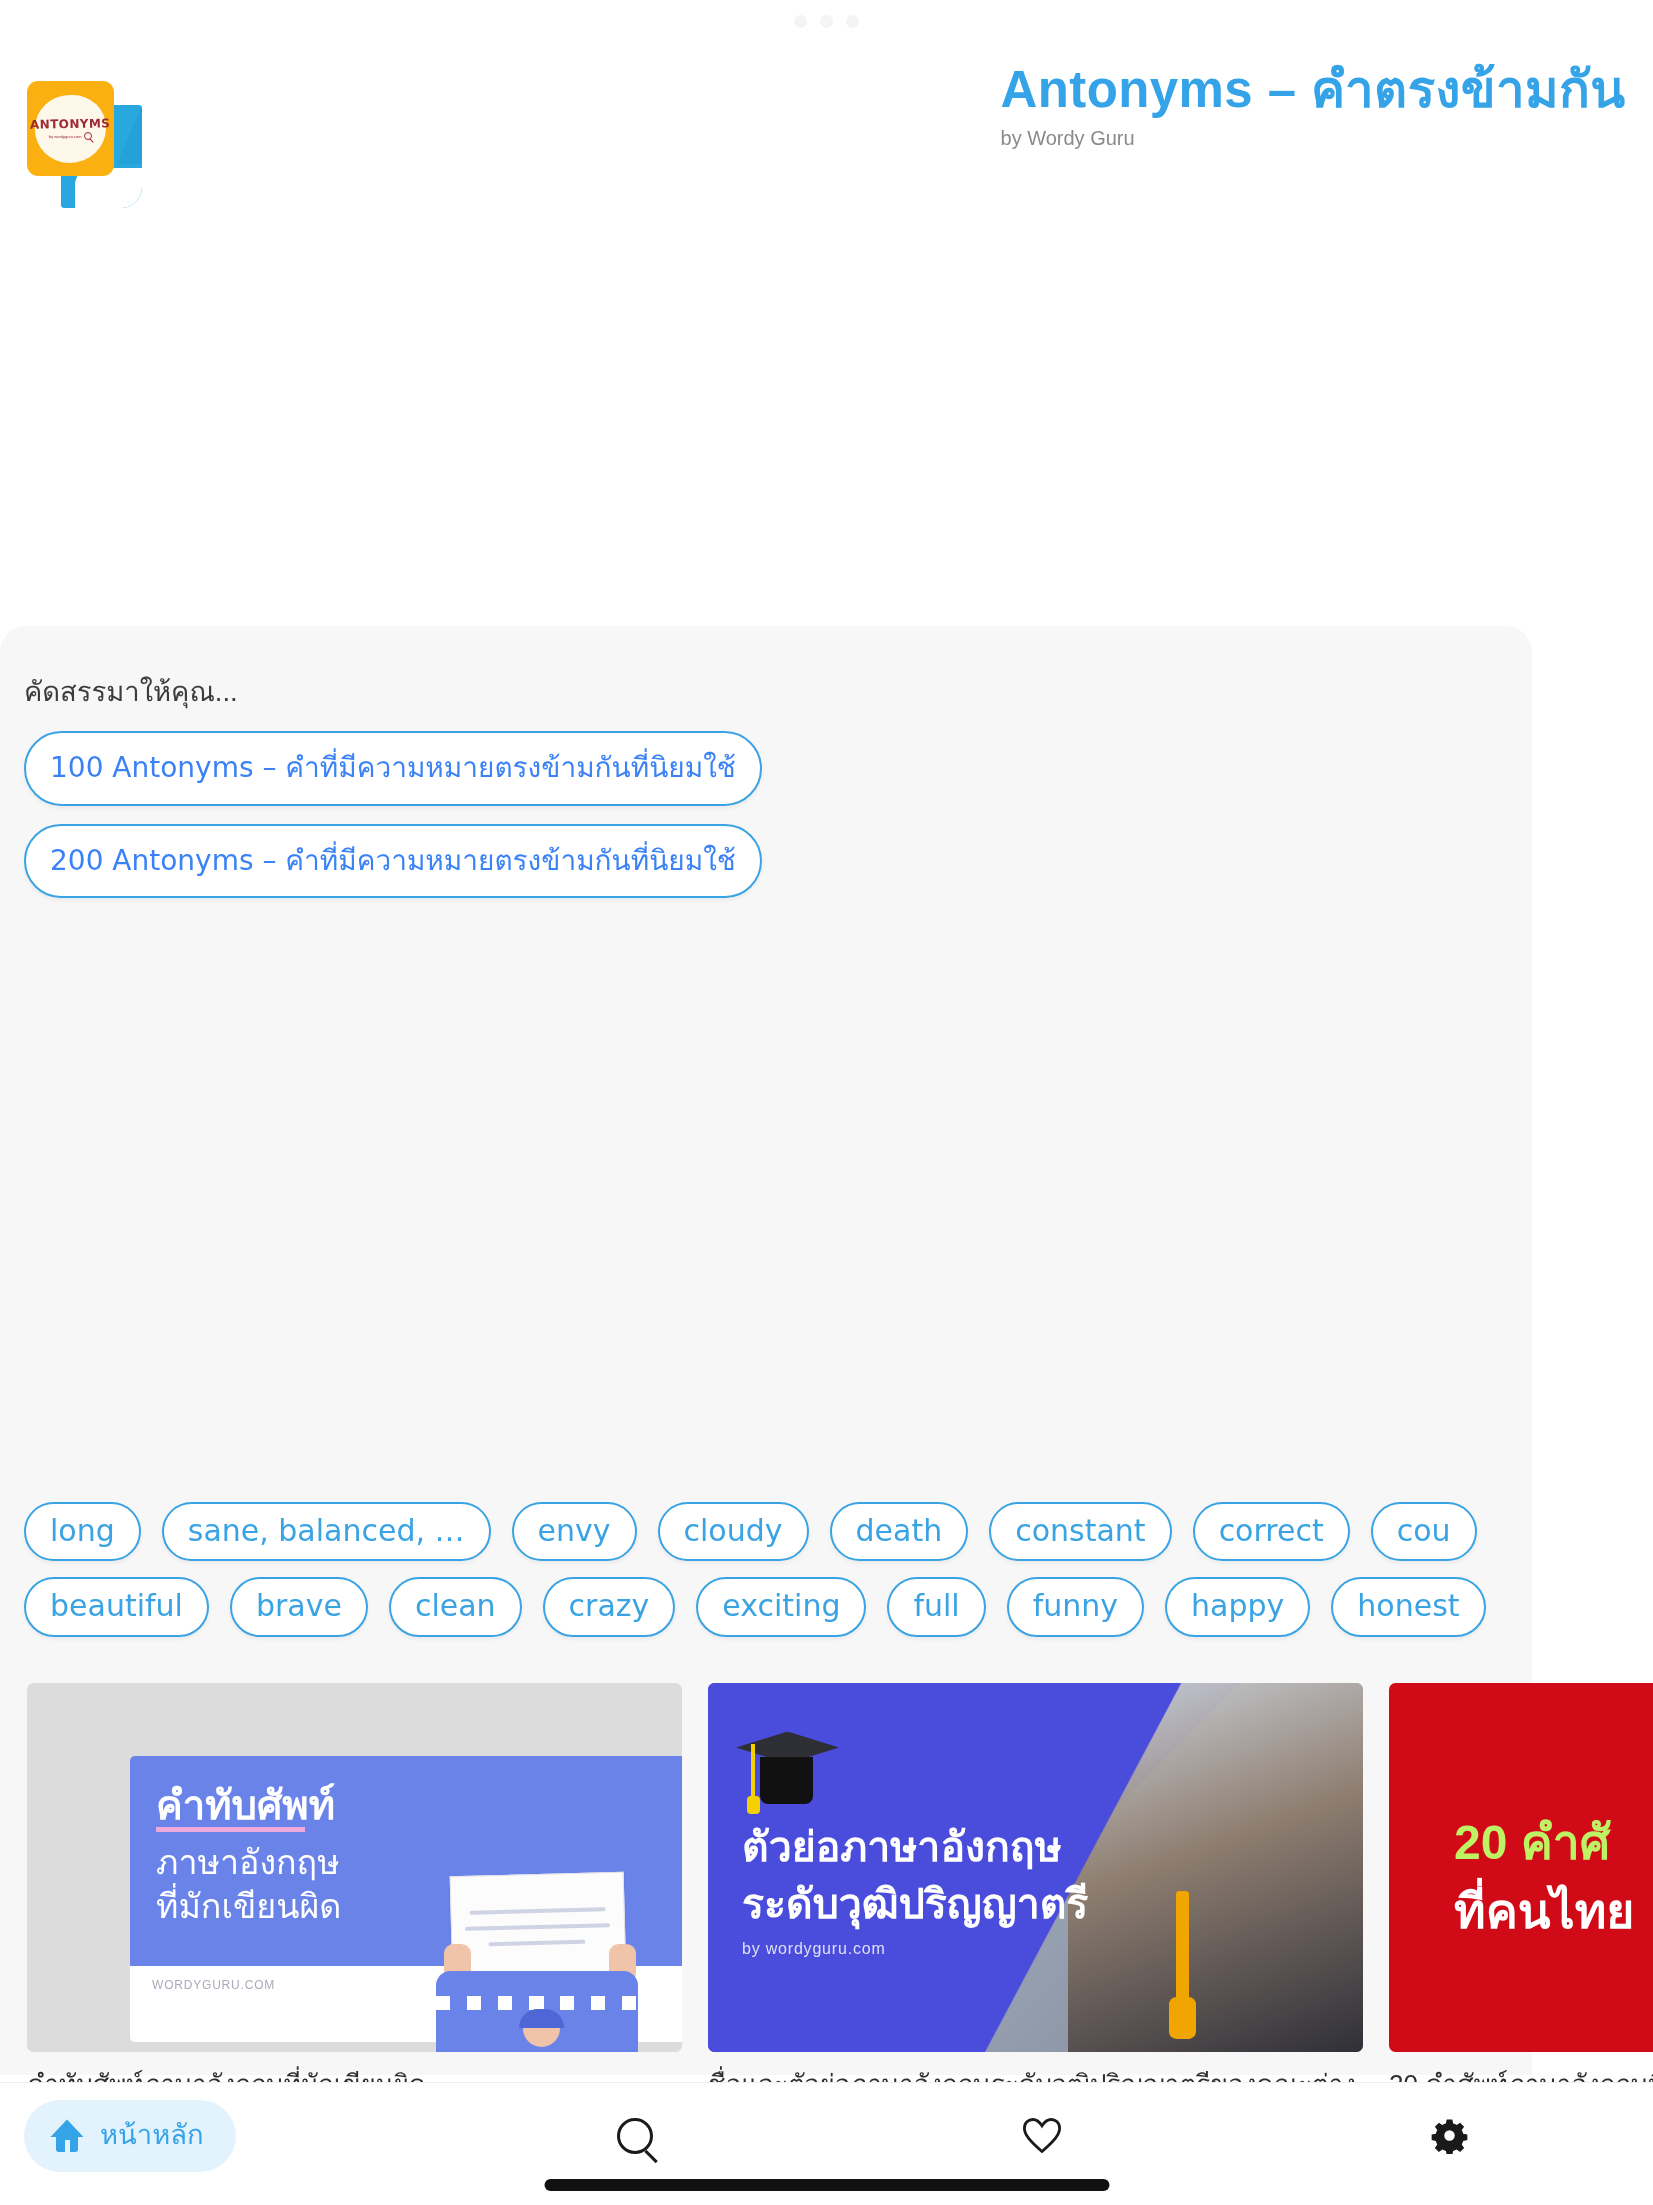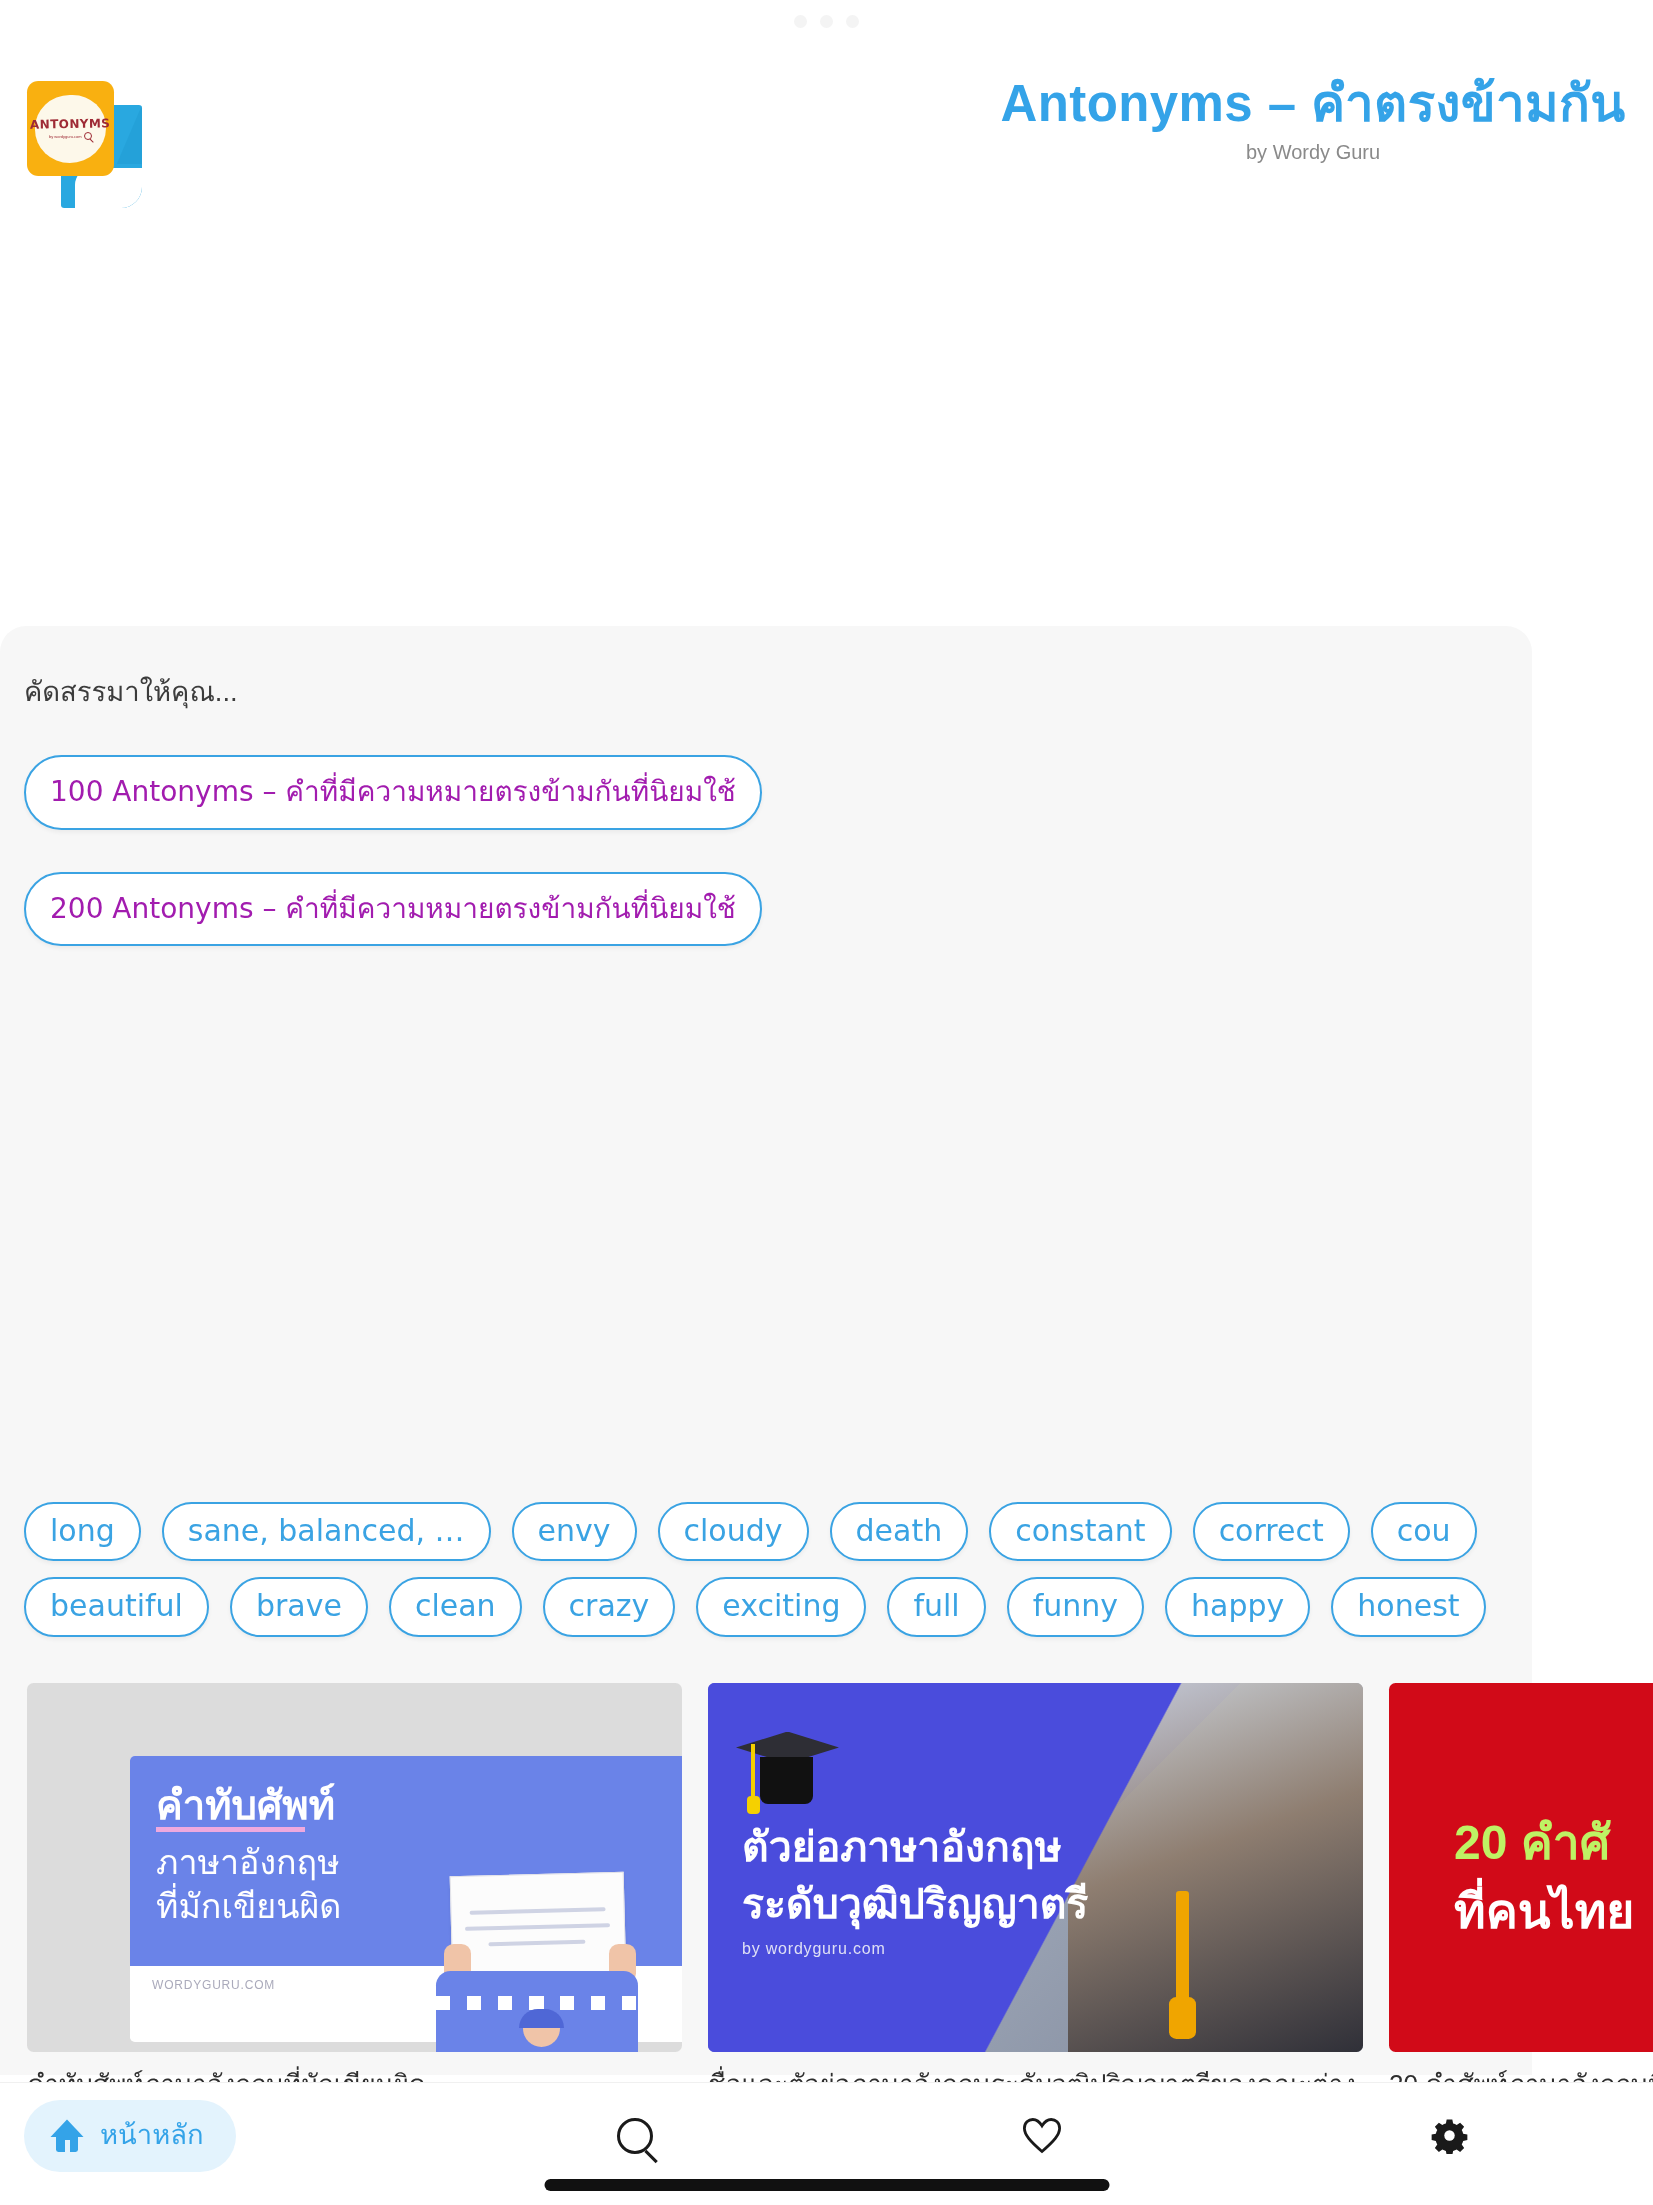--- a/index.html
+++ b/index.html
@@ -40,21 +40,21 @@
     width: 71px; height: 68px; background: #fdf8ea; border-radius: 50% 48% 52% 50%;
     display:flex; flex-direction:column; align-items:center; justify-content:center; gap:1.6px;
   }
   .logo-blob .lw { font-size: 12px; font-weight: 700; color:#9e2a35; letter-spacing:0.4px;
     font-family:"DejaVu Sans", sans-serif; transform: rotate(-1deg); }
   .logo-blob .ls { display:flex; align-items:center; gap:2.4px; }
   .logo-blob .lsub { font-size: 4px; color:#9e2a35; }
   .logo-blob .lmag { width:8px; height:8px; border:1.3px solid #9e2a35; border-radius:50%; position:relative; }
   .logo-blob .lmag:after{ content:""; position:absolute; right:-3.2px; bottom:-2.4px; width:4.8px; height:1.3px; background:#9e2a35; transform:rotate(45deg); }
 
-  .title-block { position:absolute; right: 27.4px; top: 77px; text-align: center; }
+  .title-block { position:absolute; right: 27.4px; top: 63px; text-align: left; }
   .app-title { font-size: 51px; font-weight: 700; color: #34a3e8; letter-spacing: 0.4px; line-height:1.05; white-space: nowrap; }
   .app-sub { font-size: 20px; color: #8a8a8a; margin-top: 10.5px; }
 
   
   .search-block { position: absolute; top: 299px; left: 0; width: 1653px; }
   .search-q { margin-left: 24px; font-size: 33px; color: #333; }
   .search-row {
     margin: 57px 0 0 22.6px; width: 1170px; height: 68px;
     border-bottom: 3.2px solid #3b3b3b;
     display: flex; align-items: center; justify-content: space-between;
@@ -79,24 +79,23 @@
   .panel {
     position: absolute; top: 626px; left: 0; width: 1532px; height: 1449px;
     background: #f7f7f7; border-radius: 26px 26px 0 0;
   }
   .panel-title { position:absolute; top: 44px; left: 24px; font-size: 27.4px; color: #3c3c3c; }
 
   .chip-col { position:absolute; top: 105px; left: 24px; display:flex; flex-direction:column; gap: 18px; }
   .chip {
     display:inline-flex; align-items:center; justify-content:center;
     border: 2px solid #3aa3e3; border-radius: 48px; background:#fff;
-    color:#a21caf; font-size: 29px; padding: 13px 27.4px 15.3px; white-space:nowrap;
+    color:#3b82f6; font-size: 29px; padding: 13px 27.4px 15.3px; white-space:nowrap;
     box-shadow: 0 2.4px 4px rgba(0,0,0,.05);
     font-family: "DejaVu Sans", sans-serif;
-    margin-top: 24px;
   }
   .chip.wide { font-size: 28px; padding: 12px 24px 14.5px; }
 
   .word-rows { position:absolute; top: 876px; left: 0; width: 1653px; }
   .word-row { display:flex; gap: 21px; padding-left: 24px; margin-bottom: 16px; white-space:nowrap; }
   .word-chip {
     display:inline-flex; align-items:center; justify-content:center;
     border: 2px solid #3aa3e3; border-radius: 48px; background:#fff;
     color: #3aa3e3; font-size: 30px; padding: 9px 24px 11.3px; white-space:nowrap;
     box-shadow: 0 2.4px 4px rgba(0,0,0,.05);

